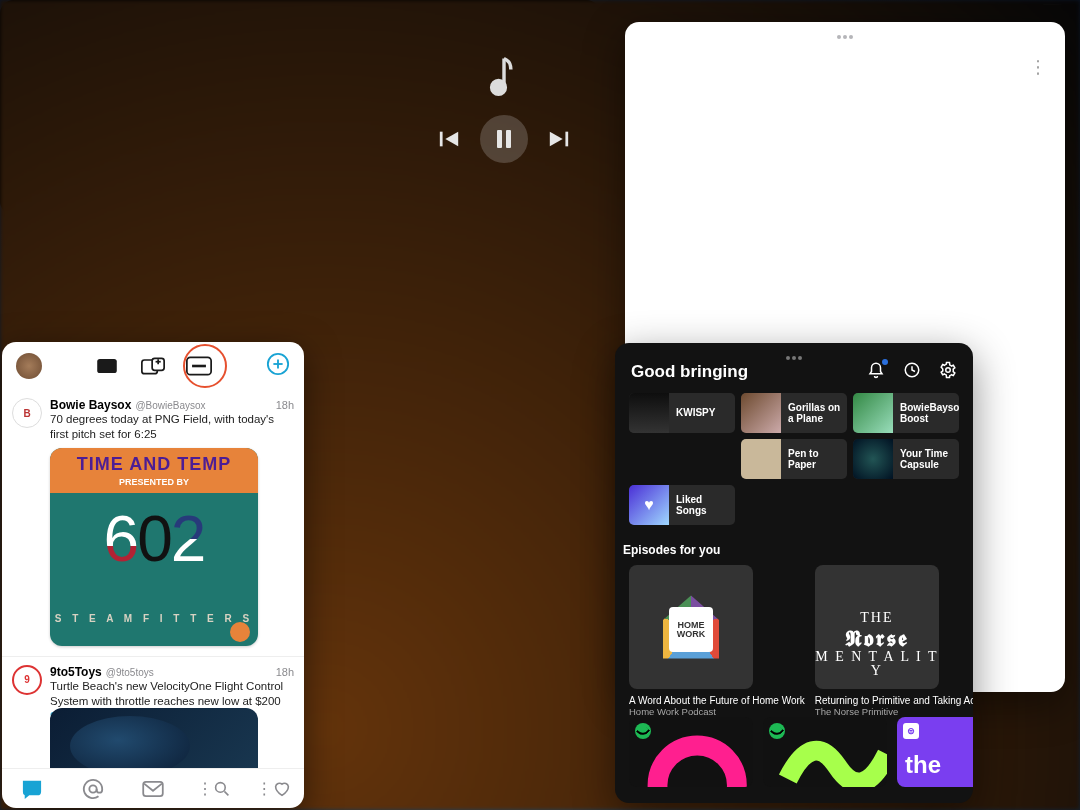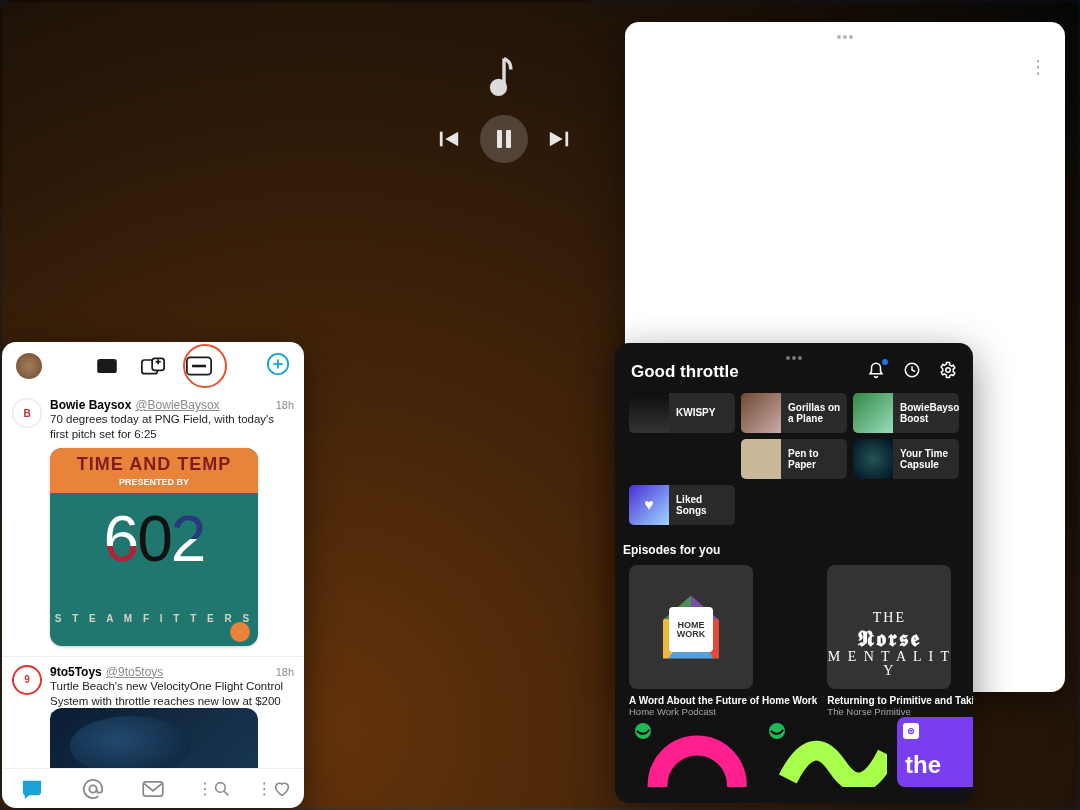--- a/index.html
+++ b/index.html
@@ -66,21 +66,21 @@
   .grid6{display:grid;grid-template-columns:repeat(3,1fr);gap:6px;padding:0 14px;}
   .tile{height:40px;background:#2a2a2a;border-radius:5px;display:flex;align-items:center;gap:7px;padding-right:4px;overflow:hidden}
   .tile .th{width:40px;height:40px;flex:0 0 40px;background:linear-gradient(135deg,#6b7280,#9ca3af);}
   .tile.g .th{background:linear-gradient(#0e0e0e,#333)}
   .tile.hrt .th{background:linear-gradient(135deg,#4a2fd6,#9fd7ff);display:flex;align-items:center;justify-content:center;color:#fff;font-size:16px;}
   .tile .lbl{font-size:10px;font-weight:600;line-height:1.15;}
   .sec-h{font-size:12px;font-weight:700;padding:18px 16px 8px 8px;}
   .eprow{display:flex;gap:10px;padding:0 14px;}
   .ep{flex:0 0 124px;}
   .ep .cov{width:124px;height:124px;border-radius:8px;background:#333;margin-bottom:6px;overflow:hidden}
-  .ep .t1{font-size:10px;font-weight:700;white-space:nowrap;overflow:hidden;text-overflow:ellipsis;}
+  .ep .t1{font-size:10px;font-weight:400;white-space:nowrap;overflow:hidden;text-overflow:ellipsis;}
   .ep .t2{font-size:9.5px;color:#a7a7a7;white-space:nowrap;overflow:hidden;text-overflow:ellipsis;}
   .hw{background:#efefef;display:flex;align-items:center;justify-content:center;}
   .hw-badge{width:70px;height:70px;position:relative;}
   .hw-badge::before{content:"";position:absolute;inset:0;border-radius:8px;background:conic-gradient(#7a4ea0 0 20%,#e04b3a 0 40%,#5aa0d8 0 60%,#efb640 0 80%,#4a8f55 0 100%);clip-path:polygon(50% 5%,90% 40%,90% 95%,10% 95%,10% 40%);}
   .hw-badge::after{content:"HOME\A WORK";white-space:pre;position:absolute;inset:22% 18% 14% 18%;background:#fff;border-radius:4px;display:flex;align-items:center;justify-content:center;text-align:center;font-size:9px;font-weight:800;color:#333;line-height:1;}
   .norse{background:radial-gradient(circle at 50% 35%,#88958b,#3c463f);display:flex;align-items:flex-end;justify-content:center;}
   .norse span{padding-bottom:10px;font-family:"Times New Roman",serif;font-weight:400;font-size:14px;letter-spacing:2px;color:#fff;text-align:center;line-height:1.05;}
   .urow{display:flex;gap:10px;padding:0 14px;}
   .ut{flex:0 0 124px;height:70px;border-radius:8px;overflow:hidden;position:relative}
   .ut .sp-pill{position:absolute;top:6px;left:6px;width:16px;height:16px;border-radius:50%;background:#1db954;display:flex;align-items:center;justify-content:center;}
@@ -99,26 +99,26 @@
   .tb-top{height:48px;display:flex;align-items:center;justify-content:space-between;padding:0 14px;position:relative;}
   .tb-top .avatar{width:26px;height:26px;border-radius:50%;background:radial-gradient(circle,#a47c5a,#6e4c33);}
   .tb-modes{display:flex;gap:20px;align-items:center;position:absolute;left:50%;transform:translateX(-50%);}
   .tb-modes .m{width:26px;height:20px;display:flex;align-items:center;justify-content:center;color:#1a1a1a;}
   .halo{border:2px solid #e6502e;border-radius:50%;width:44px;height:44px;display:flex;align-items:center;justify-content:center;position:absolute;left:50%;transform:translateX(30px);top:2px;}
   .compose{color:#18a3d4;}
   .tweet{padding:8px 10px 10px 10px;display:flex;gap:8px;border-bottom:1px solid #eee;}
   .tweet .av{width:30px;height:30px;border-radius:50%;flex:0 0 30px;background:#eee;display:flex;align-items:center;justify-content:center;font-size:10px;font-weight:700;}
   .tweet .bd{flex:1;min-width:0;}
   .tweet .nm{font-size:12px;font-weight:700;display:flex;align-items:baseline;gap:4px;}
-  .tweet .nm .h{font-weight:400;color:#8a8a8e;font-size:12px;text-decoration:underline;}
+  .tweet .nm .h{font-weight:400;color:#8a8a8e;font-size:10px;}
   .tweet .nm .tm{margin-left:auto;color:#8a8a8e;font-size:11px;font-weight:400;}
   .tweet .tx{font-size:11.5px;line-height:1.3;color:#222;}
   .tweet .tx a{color:#18a3d4;text-decoration:none;}
   .card{margin-top:6px;width:208px;height:198px;border-radius:12px;background:#1f776f;overflow:hidden;position:relative;box-shadow:0 1px 3px rgba(0,0,0,.2);}
-  .card .hdr{background:#e7833a;color:#7f1d1d;text-align:center;font-weight:800;font-size:18px;padding:6px 0 2px 0;font-family:Impact,'Arial Black',sans-serif;letter-spacing:1px;}
+  .card .hdr{background:#e7833a;color:#4c1d95;text-align:center;font-weight:800;font-size:18px;padding:6px 0 2px 0;font-family:Impact,'Arial Black',sans-serif;letter-spacing:1px;}
   .card .sub{background:#e7833a;color:#fff;text-align:center;font-size:9px;padding-bottom:6px;font-weight:700;}
   .card .num{font-family:Impact,'Arial Black',sans-serif;font-size:64px;color:#fff;text-align:center;line-height:1;margin-top:14px;letter-spacing:-2px;}
   .card .num span:nth-child(1){background:linear-gradient(#fff 60%,#b22234 60%);-webkit-background-clip:text;color:transparent;}
   .card .num span:nth-child(2){color:#111;}
   .card .num span:nth-child(3){background:linear-gradient(#273a7a 50%,#fff 50%);-webkit-background-clip:text;color:transparent;}
   .card .ft{position:absolute;left:0;right:0;bottom:22px;text-align:center;color:#d8d2c2;font-size:10px;letter-spacing:4px;font-weight:700;}
   .card .logo602{position:absolute;bottom:4px;right:8px;width:20px;height:20px;border-radius:50%;background:#e7833a;}
   .tb-tabs{margin-top:auto;height:40px;display:flex;border-top:1px solid #eee;}
   .tb-tabs .t{flex:1;display:flex;align-items:center;justify-content:center;color:#8a8a8e;}
   .tb-tabs .t.active{color:#18a3d4;}
@@ -293,21 +293,21 @@
 
 <div id="docwin" class="window">
   <div class="dots"><span></span><span></span><span></span></div>
   <div class="doc-menu">⋮</div>
   <div class="no-file">No file is open</div>
 </div>
 
 <div id="spotify" class="window">
   <div class="dots sp-dots"><span></span><span></span><span></span></div>
   <div class="sp-top">
-    <h2>Good throttle</h2>
+    <h2>Good bringing</h2>
     <div class="sp-icons">
       <span class="bell-dot"><svg viewBox="0 0 24 24" fill="none" stroke="#fff" stroke-width="2">
             <path d="M6 9a6 6 0 1 1 12 0v5l2 3H4l2-3z"></path>
             <path d="M10 20a2 2 0 0 0 4 0"></path>
           </svg></span>
       <span><svg viewBox="0 0 24 24" fill="none" stroke="#fff" stroke-width="2">
             <circle cx="12" cy="12" r="9"></circle>
             <polyline points="12,7 12,12 16,14"></polyline>
           </svg></span>
       <span><svg viewBox="0 0 24 24" fill="none" stroke="#fff" stroke-width="2">

